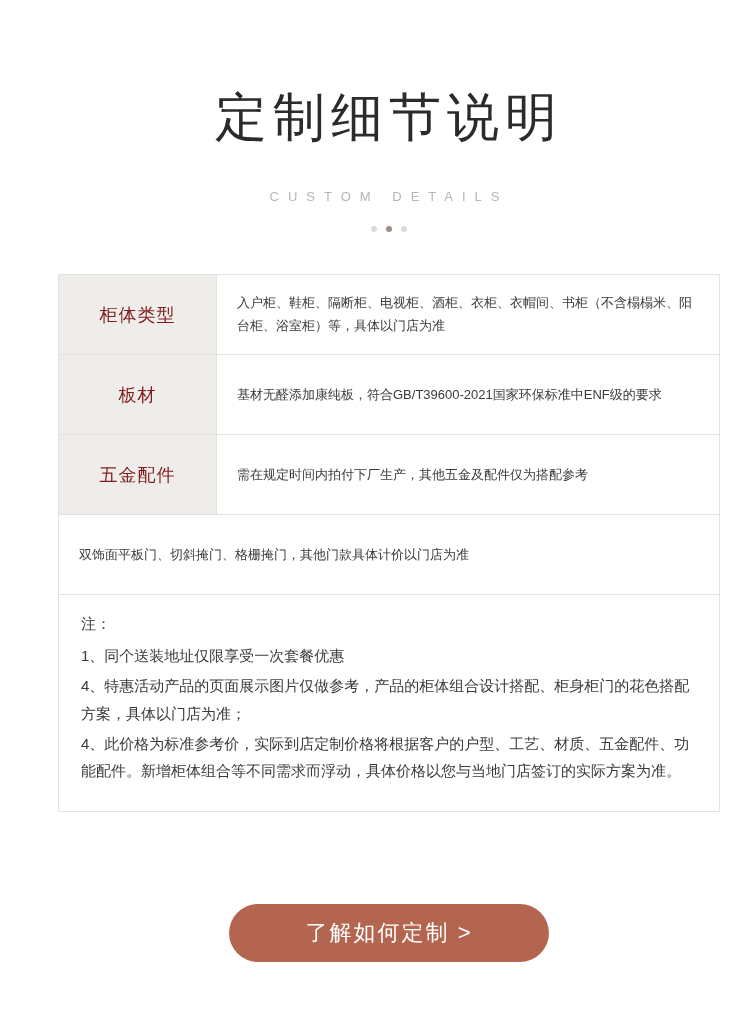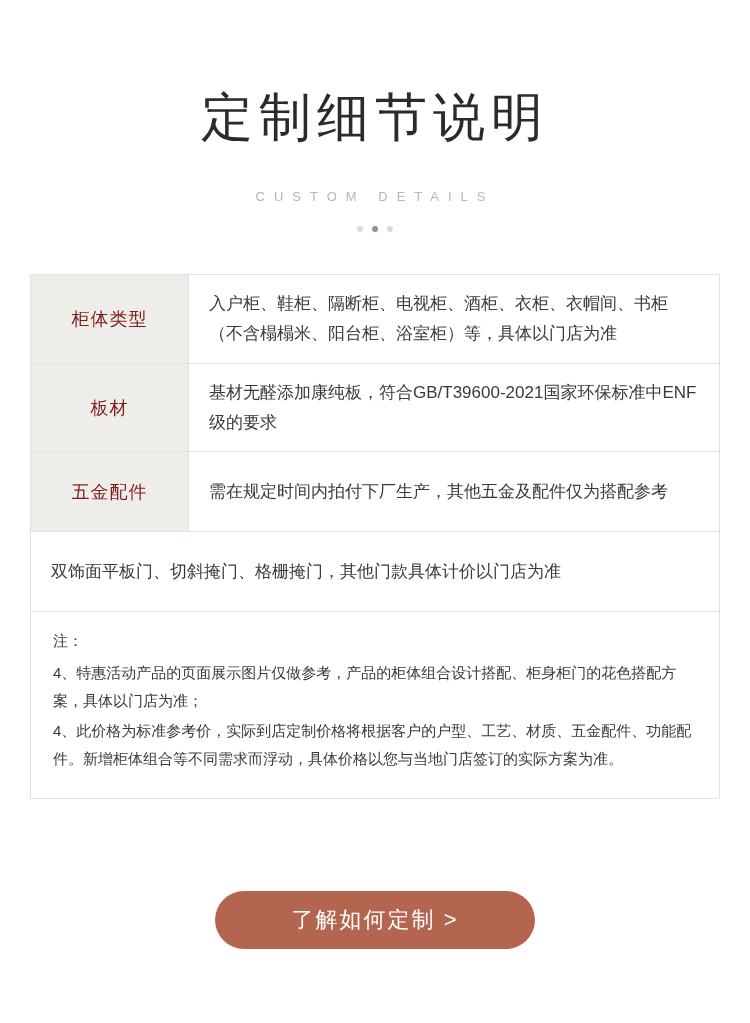--- a/index.html
+++ b/index.html
@@ -13,20 +13,21 @@
     font-family: "Liberation Sans", sans-serif;
     color: #3d3d3d;
     overflow: hidden;
   }
   .page {
     position: relative;
     width: 750px;
     height: 1023px;
     background: #ffffff;
     box-sizing: border-box;
+    padding-left: 28px;
   }
 
   
   .header {
     padding-top: 86px;
     text-align: center;
   }
   .main-title {
     font-size: 52px;
     letter-spacing: 6px;
@@ -83,21 +84,21 @@
     letter-spacing: 1px;
     padding: 10px 6px;
     box-sizing: border-box;
     border-right: 1px solid #e4e1de;
   }
   .cell-value {
     flex: 1;
     display: flex;
     align-items: center;
     padding: 14px 18px 14px 20px;
-    font-size: 17px;
+    font-size: 13px;
     line-height: 1.75;
     color: #3a3a3a;
     box-sizing: border-box;
   }
 
   
   .notes {
     margin: 0 30px;
     border: 1px solid #e4e1de;
     border-top: none;
@@ -167,20 +168,21 @@
       <div class="cell-label">五金配件</div>
       <div class="cell-value">需在规定时间内拍付下厂生产，其他五金及配件仅为搭配参考</div>
     </div>
     <div class="row">
       <div class="cell-value">双饰面平板门、切斜掩门、格栅掩门，其他门款具体计价以门店为准</div>
     </div>
   </div>
 
   <div class="notes">
     <div class="notes-title">注：</div>
+    <div class="note-item">1、同个送装地址仅限享受一次套餐优惠</div>
     <div class="note-item">4、特惠活动产品的页面展示图片仅做参考，产品的柜体组合设计搭配、柜身柜门的花色搭配方案，具体以门店为准；</div>
     <div class="note-item">4、此价格为标准参考价，实际到店定制价格将根据客户的户型、工艺、材质、五金配件、功能配件。新增柜体组合等不同需求而浮动，具体价格以您与当地门店签订的实际方案为准。</div>
   </div>
 
   <div class="cta-wrap">
     <button class="cta-button" style="background: rgb(180, 101, 79);">了解如何定制 &gt;</button>
   </div>
 
 </div>
 

